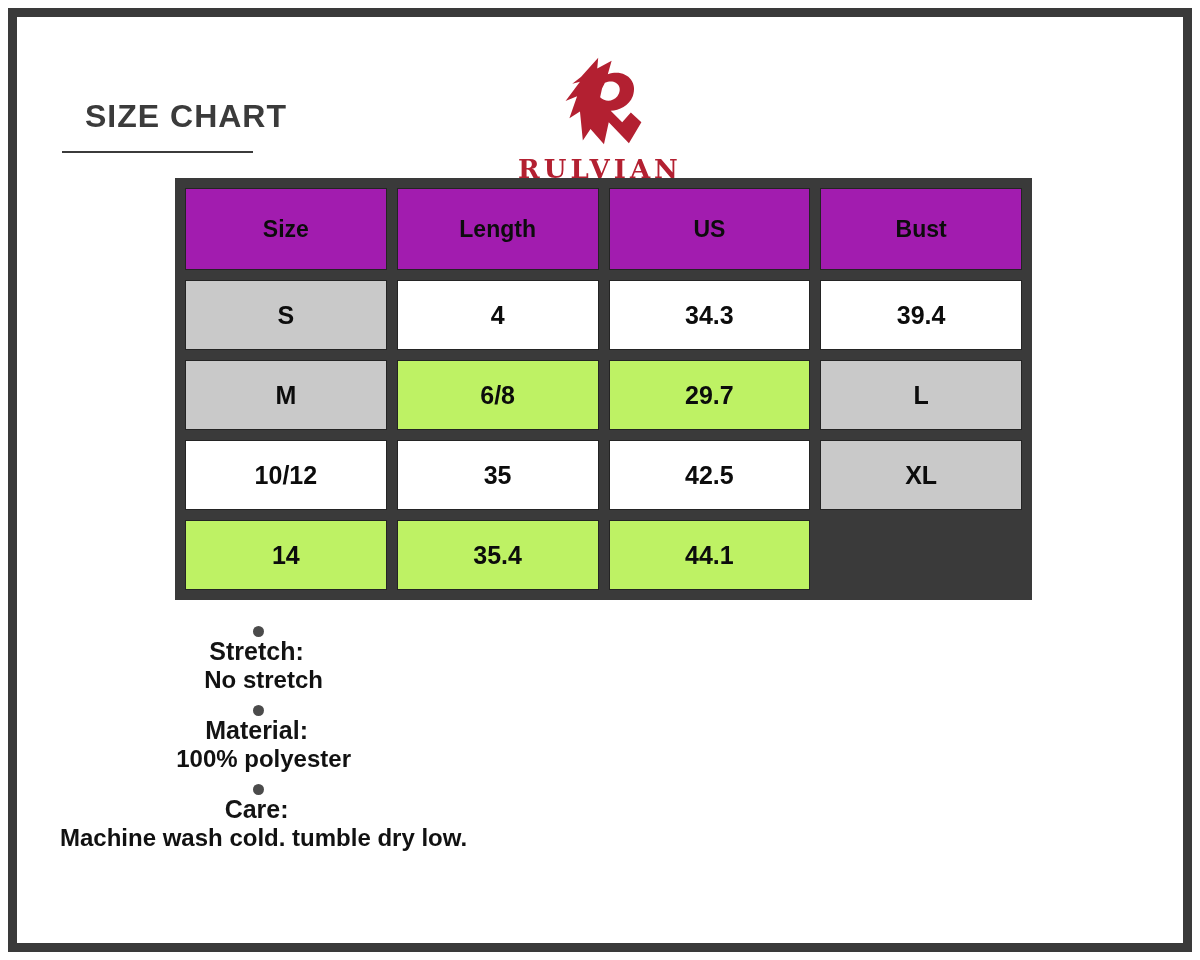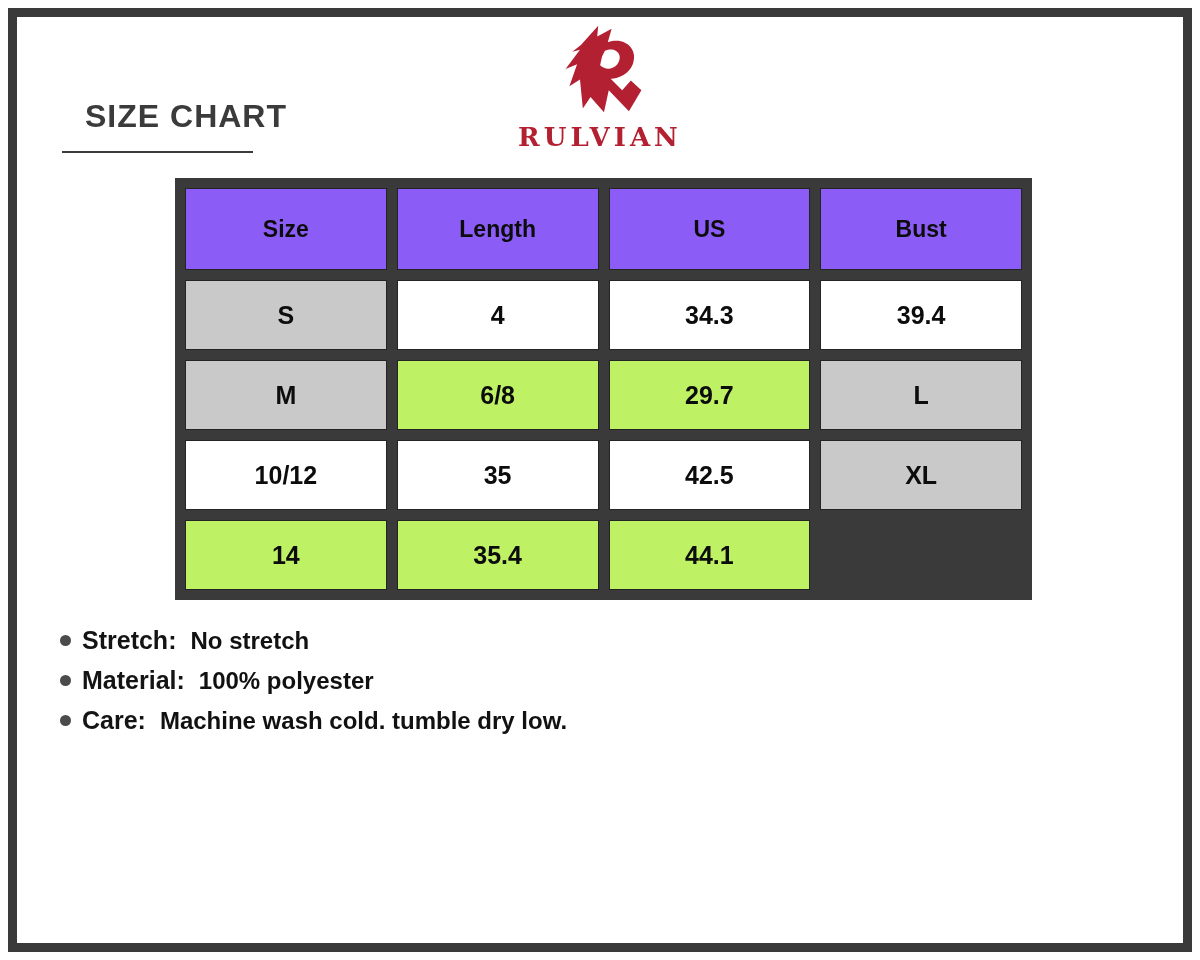--- a/index.html
+++ b/index.html
@@ -11,42 +11,42 @@
   .frame { position:absolute; left:8px; top:8px; right:8px; bottom:8px;
            border:9px solid #3a3a3a; pointer-events:none; }
 
   
   .title { position:absolute; left:62px; top:98px; font-size:32px; font-weight:700;
            color:#3b3b3b; letter-spacing:1px;margin-left:23px; }
   .title-underline { position:absolute; left:62px; top:151px; width:191px; height:2px;
            background:#3b3b3b; }
 
   
-  .brand { position:absolute; left:600px; top:20px; transform:translateX(-50%);
+  .brand { position:absolute; left:600px; top:52px; transform:translateX(-50%);
            display:flex; flex-direction:column; align-items:center; }
   .brand svg { width:96px; height:100px; display:block; }
   .brand-name { margin-top:2px; font-family:"DejaVu Serif", serif; font-weight:700;
            font-size:26px; letter-spacing:4px; color:#b32031; }
 
   
   .size-table { position:absolute; left:175px; top:178px; width:857px;
            background:#3a3a3a; padding:10px; display:grid;
            grid-template-columns:repeat(4, 1fr); gap:10px; }
   .cell { display:flex; align-items:center; justify-content:center;
            font-weight:700; color:#0c0c0c; border:1px solid #242424; }
-  .th   { height:82px; background:#8b5cf6; font-size:23px; }
+  .th   { height:82px; background:#a21caf; font-size:23px; }
   .td   { height:70px; font-size:25px; }
   .td-size  { background:#c9c9c9; }
   .row-even { background:#ffffff; }
   .row-odd  { background:#bef264; }
 
   
   .notes { position:absolute; left:60px; top:626px; display:flex;
            flex-direction:column; gap:11px; }
-  .note { display:flex; align-items:center; }
+  .note { display:flex; align-items:center;flex-direction:column; }
   .dot { width:11px; height:11px; border-radius:50%; background:#4b4b4b;
          margin-right:11px; flex:0 0 auto; }
   .note-label { font-size:25px; font-weight:700; color:#141414; margin-right:14px; }
   .note-value { font-size:24px; font-weight:700; color:#111111; }
 </style>
 </head>
 <body>
 
 <div class="canvas">
 

